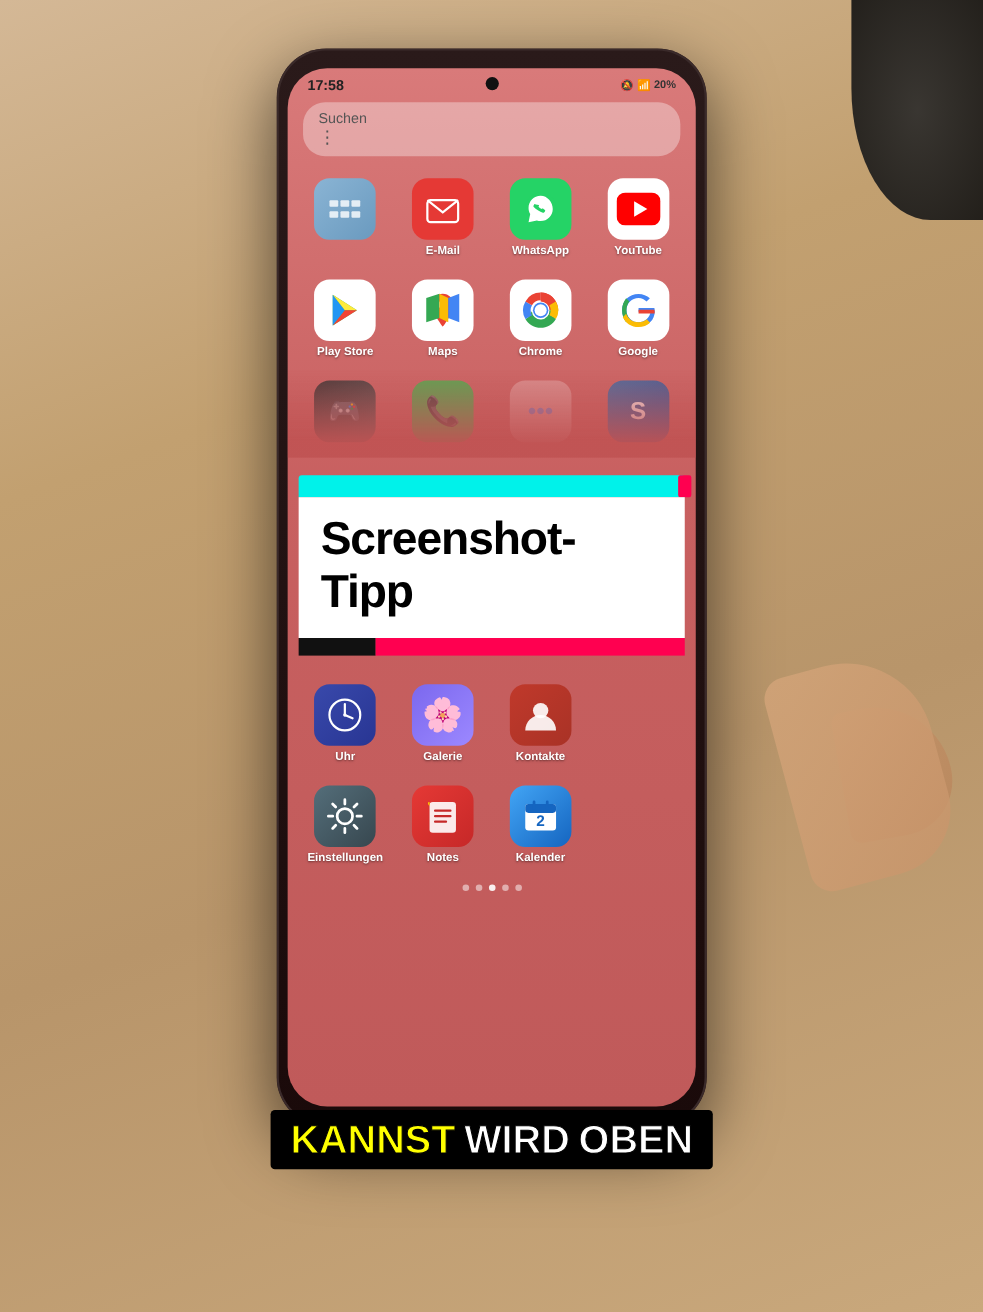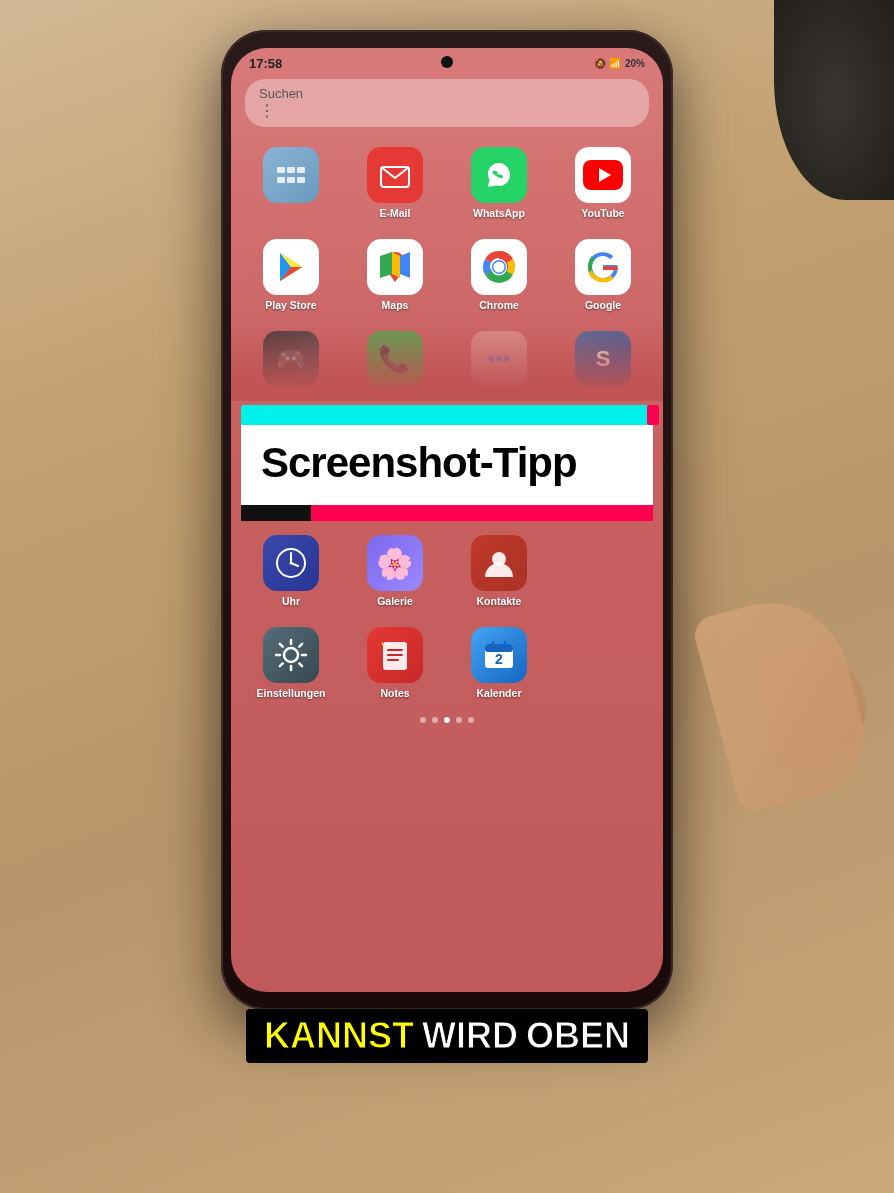--- a/index.html
+++ b/index.html
@@ -16,23 +16,23 @@
     .bg {
       position: absolute;
       inset: 0;
       background: linear-gradient(160deg, #d4b896 0%, #c2a070 30%, #b8956a 60%, #c9a87c 100%);
     }
 
     
     .phone-outer {
       position: absolute;
       left: 50%;
-      top: 30px;
+      top: 44px;
       transform: translateX(-50%);
-      width: 452px;
+      width: 391px;
       height: 980px;
       background: linear-gradient(180deg, #2a1a1a 0%, #1a0a0a 100%);
       border-radius: 45px;
       box-shadow: 0 20px 60px rgba(0,0,0,0.6), inset 0 0 0 2px #3a2a2a;
     }
 
     
     .phone-screen {
       position: absolute;
       top: 18px;
@@ -353,21 +353,21 @@
         <span class="app-label"></span>
       </div>
       <div class="app-item">
         <div class="app-icon icon-samsung2">
           <span style="font-size:22px; color:white; font-weight:bold;">S</span>
         </div>
         <span class="app-label"></span>
       </div>
     </div>
 
-    <div style="position:relative; z-index:10; margin: 4px 10px;">
+    <div style="position:relative; z-index:10; margin: 16px 10px;">
 
       <div style="height:20px; background:#00f2ea; position:relative; border-radius:3px 3px 0 0;">
         <div style="position:absolute; right:-6px; top:0; width:12px; height:20px; background:#ff0050; border-radius:2px;"></div>
       </div>
 
       <div style="background:#fff; padding:14px 20px 18px; position:relative;">
         <span style="font-size:42px; font-weight:900; color:#000; font-family:Arial,sans-serif; letter-spacing:-1px;">Screenshot-Tipp</span>
       </div>
 
       <div style="display:flex; height:16px;">

